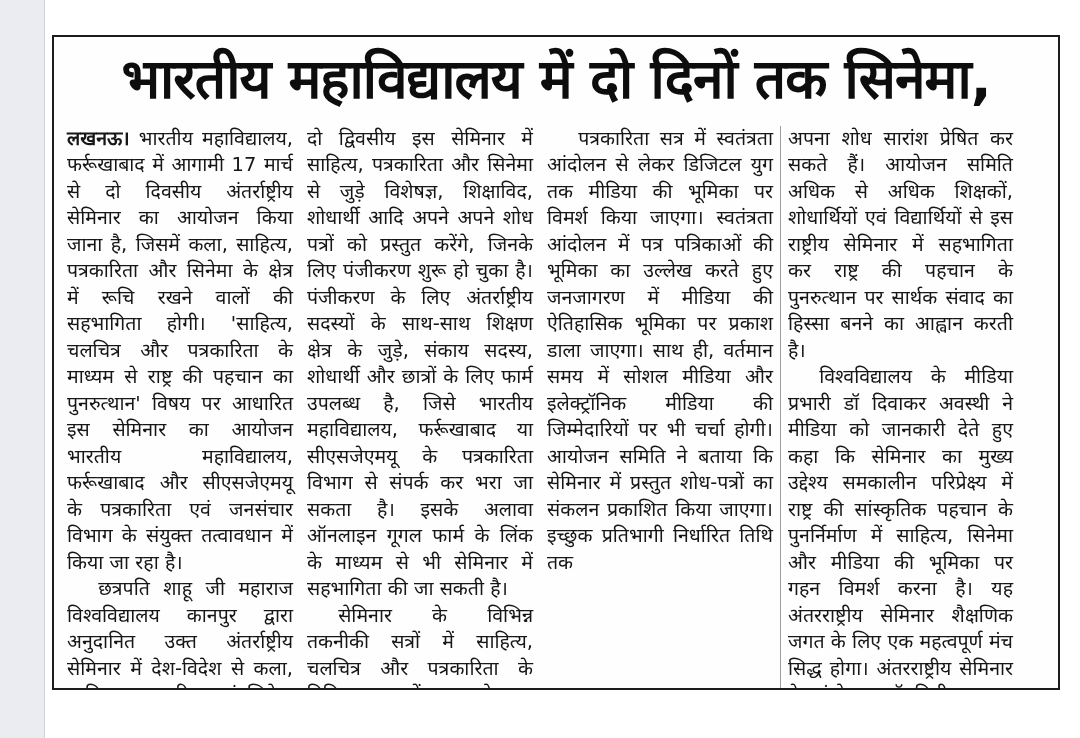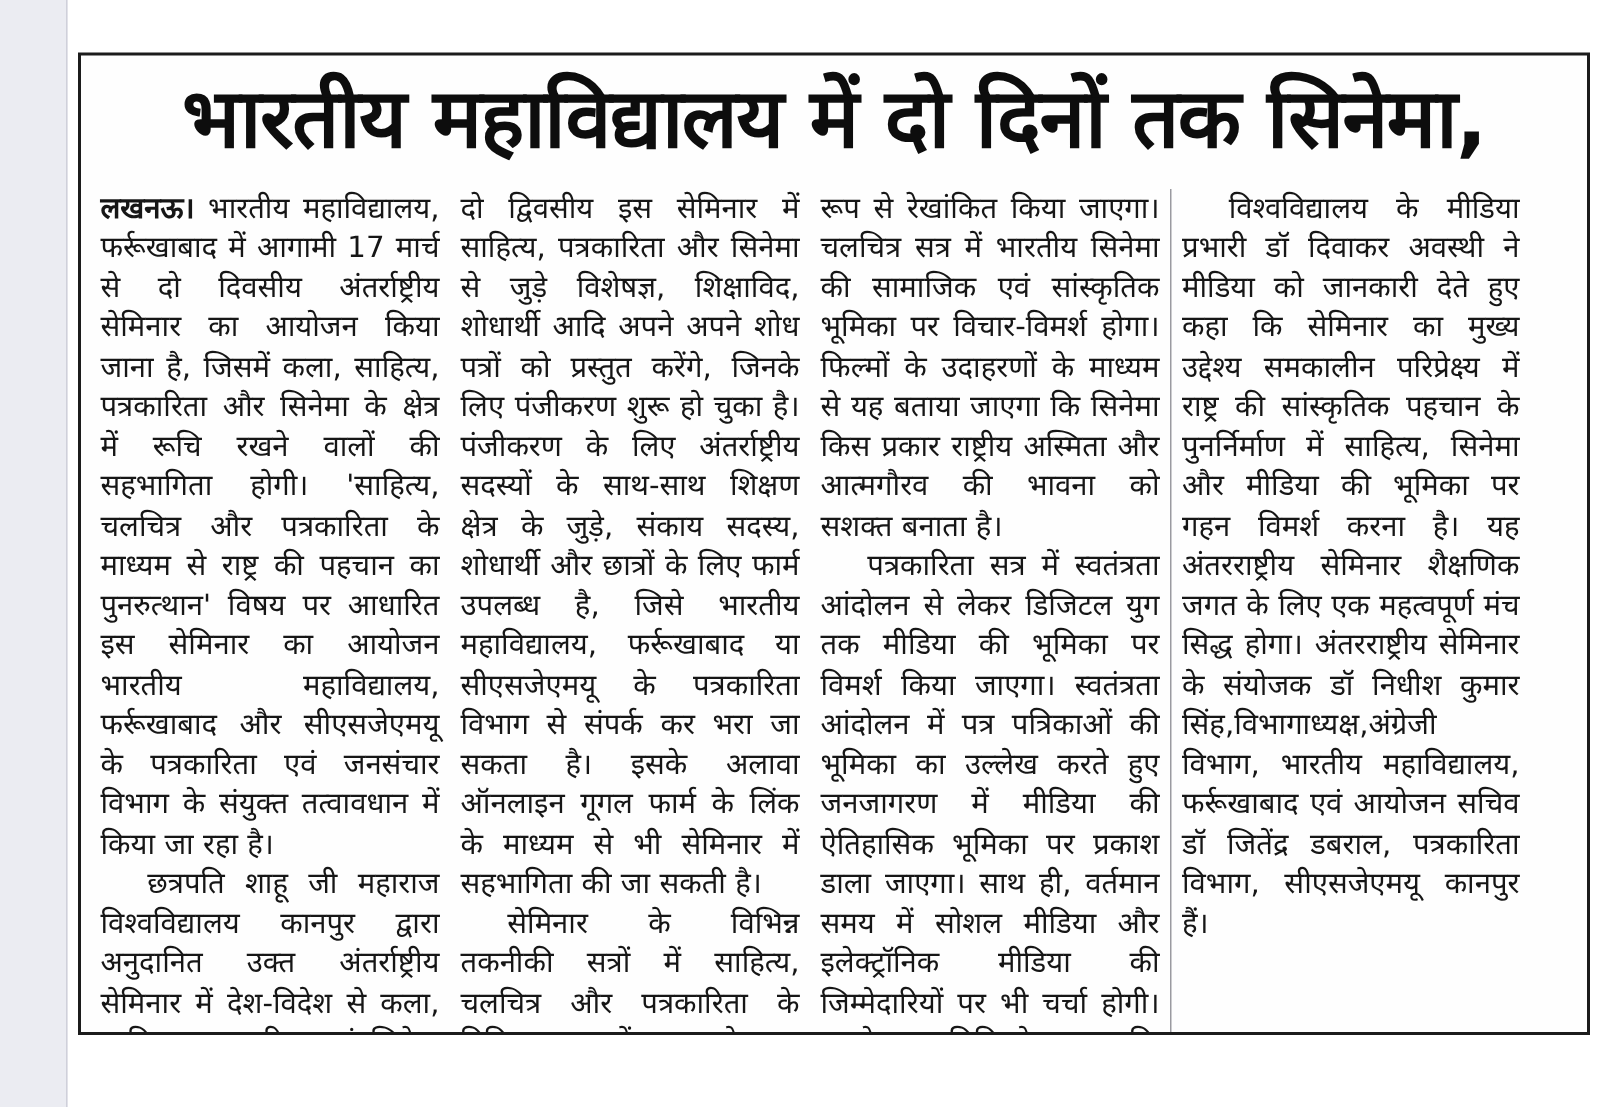--- a/index.html
+++ b/index.html
@@ -60,22 +60,22 @@
       <p><span class="dateline">लखनऊ।</span><span> भारतीय महाविद्यालय, फर्रूखाबाद में आगामी 17 मार्च से दो दिवसीय अंतर्राष्ट्रीय सेमिनार का आयोजन किया जाना है, जिसमें कला, साहित्य, पत्रकारिता और सिनेमा के क्षेत्र में रूचि रखने वालों की सहभागिता होगी। 'साहित्य, चलचित्र और पत्रकारिता के माध्यम से राष्ट्र की पहचान का पुनरुत्थान' विषय पर आधारित इस सेमिनार का आयोजन भारतीय महाविद्यालय, फर्रूखाबाद और सीएसजेएमयू के पत्रकारिता एवं जनसंचार विभाग के संयुक्त तत्वावधान में किया जा रहा है।</span></p>
       <p class="indent">छत्रपति शाहू जी महाराज विश्वविद्यालय कानपुर द्वारा अनुदानित उक्त अंतर्राष्ट्रीय सेमिनार में देश-विदेश से कला, साहित्य, पत्रकारिता एवं सिनेमा क्षेत्र के ख्यातिलब्ध विद्वानों के विचारों का शोधपरक व्याख्यान आयोजित किये जाएंगे। भारतीय महाविद्यालय के सभागार में आयोजित</p>
     </div>
 
     <div class="col">
       <p>दो द्विवसीय इस सेमिनार में साहित्य, पत्रकारिता और सिनेमा से जुड़े विशेषज्ञ, शिक्षाविद, शोधार्थी आदि अपने अपने शोध पत्रों को प्रस्तुत करेंगे, जिनके लिए पंजीकरण शुरू हो चुका है। पंजीकरण के लिए अंतर्राष्ट्रीय सदस्यों के साथ-साथ शिक्षण क्षेत्र के जुड़े, संकाय सदस्य, शोधार्थी और छात्रों के लिए फार्म उपलब्ध है, जिसे भारतीय महाविद्यालय, फर्रूखाबाद या सीएसजेएमयू के पत्रकारिता विभाग से संपर्क कर भरा जा सकता है। इसके अलावा ऑनलाइन गूगल फार्म के लिंक के माध्यम से भी सेमिनार में सहभागिता की जा सकती है।</p>
       <p class="indent">सेमिनार के विभिन्न तकनीकी सत्रों में साहित्य, चलचित्र और पत्रकारिता के विविध आयामों पर शोध-पत्र प्रस्तुत किए जाएंगे। साहित्य सत्र में राष्ट्रीय चेतना के निर्माण में लेखकों की भूमिका पर चर्चा होगी। इस संदर्भ में साहित्यकारों के योगदान को विशेष</p>
     </div>
 
     <div class="col">
-      <p>रूप से रेखांकित किया जाएगा। चलचित्र सत्र में भारतीय सिनेमा की सामाजिक एवं सांस्कृतिक भूमिका पर विचार-विमर्श होगा। फिल्मों के उदाहरणों के माध्यम से यह बताया जाएगा कि सिनेमा किस प्रकार राष्ट्रीय अस्मिता और आत्मगौरव की भावना को सशक्त बनाता है।</p>
       <p class="indent">पत्रकारिता सत्र में स्वतंत्रता आंदोलन से लेकर डिजिटल युग तक मीडिया की भूमिका पर विमर्श किया जाएगा। स्वतंत्रता आंदोलन में पत्र पत्रिकाओं की भूमिका का उल्लेख करते हुए जनजागरण में मीडिया की ऐतिहासिक भूमिका पर प्रकाश डाला जाएगा। साथ ही, वर्तमान समय में सोशल मीडिया और इलेक्ट्रॉनिक मीडिया की जिम्मेदारियों पर भी चर्चा होगी। आयोजन समिति ने बताया कि सेमिनार में प्रस्तुत शोध-पत्रों का संकलन प्रकाशित किया जाएगा। इच्छुक प्रतिभागी निर्धारित तिथि तक</p>
     </div>
 
     <div class="col rule-left">
+      <p>अपना शोध सारांश प्रेषित कर सकते हैं। आयोजन समिति अधिक से अधिक शिक्षकों, शोधार्थियों एवं विद्यार्थियों से इस राष्ट्रीय सेमिनार में सहभागिता कर राष्ट्र की पहचान के पुनरुत्थान पर सार्थक संवाद का हिस्सा बनने का आह्वान करती है।</p>
       <p class="indent">विश्वविद्यालय के मीडिया प्रभारी डॉ दिवाकर अवस्थी ने मीडिया को जानकारी देते हुए कहा कि सेमिनार का मुख्य उद्देश्य समकालीन परिप्रेक्ष्य में राष्ट्र की सांस्कृतिक पहचान के पुनर्निर्माण में साहित्य, सिनेमा और मीडिया की भूमिका पर गहन विमर्श करना है। यह अंतरराष्ट्रीय सेमिनार शैक्षणिक जगत के लिए एक महत्वपूर्ण मंच सिद्ध होगा। अंतरराष्ट्रीय सेमिनार के संयोजक डॉ निधीश कुमार सिंह,विभागाध्यक्ष,अंग्रेजी विभाग, भारतीय महाविद्यालय, फर्रूखाबाद एवं आयोजन सचिव डॉ जितेंद्र डबराल, पत्रकारिता विभाग, सीएसजेएमयू कानपुर हैं।</p>
     </div>
 
   </div>
 </div>
 
 </body></html>

